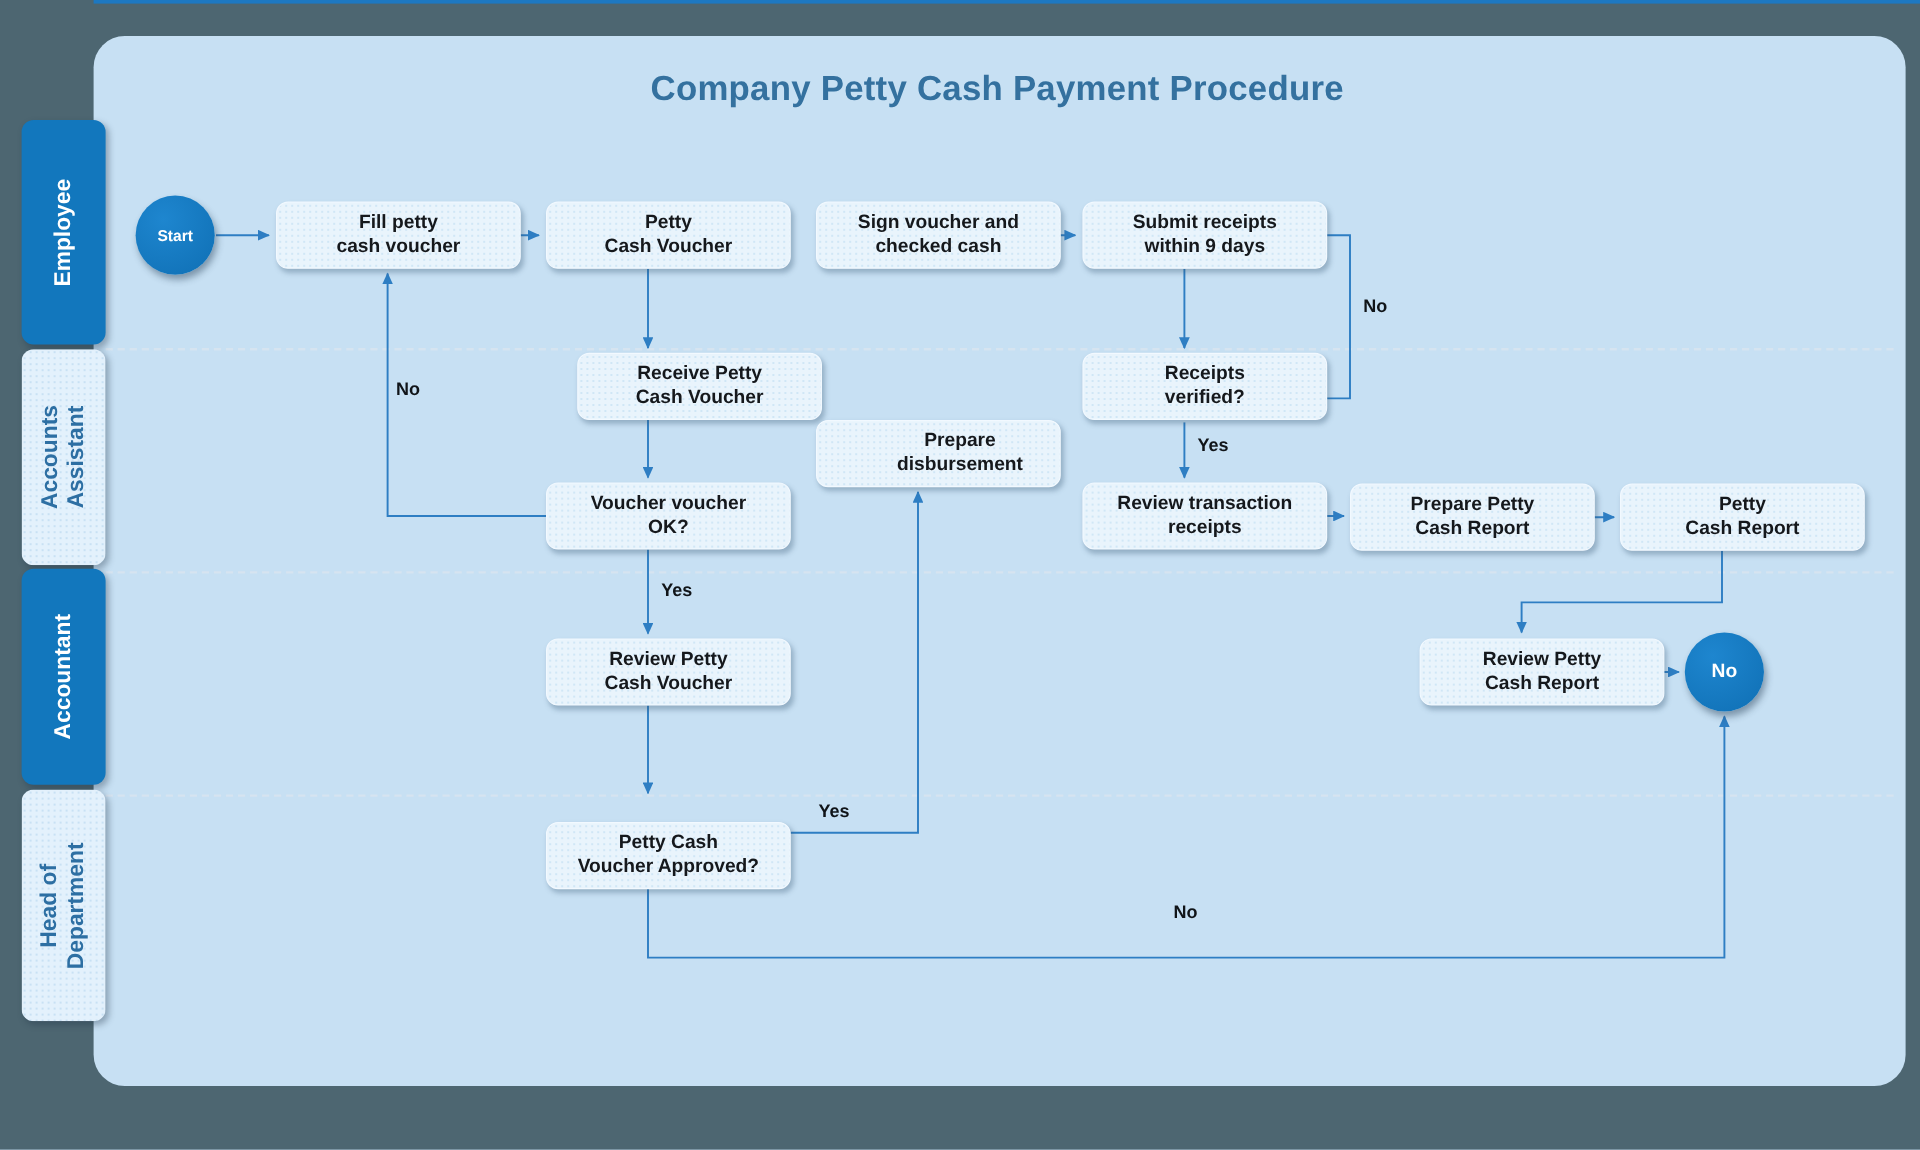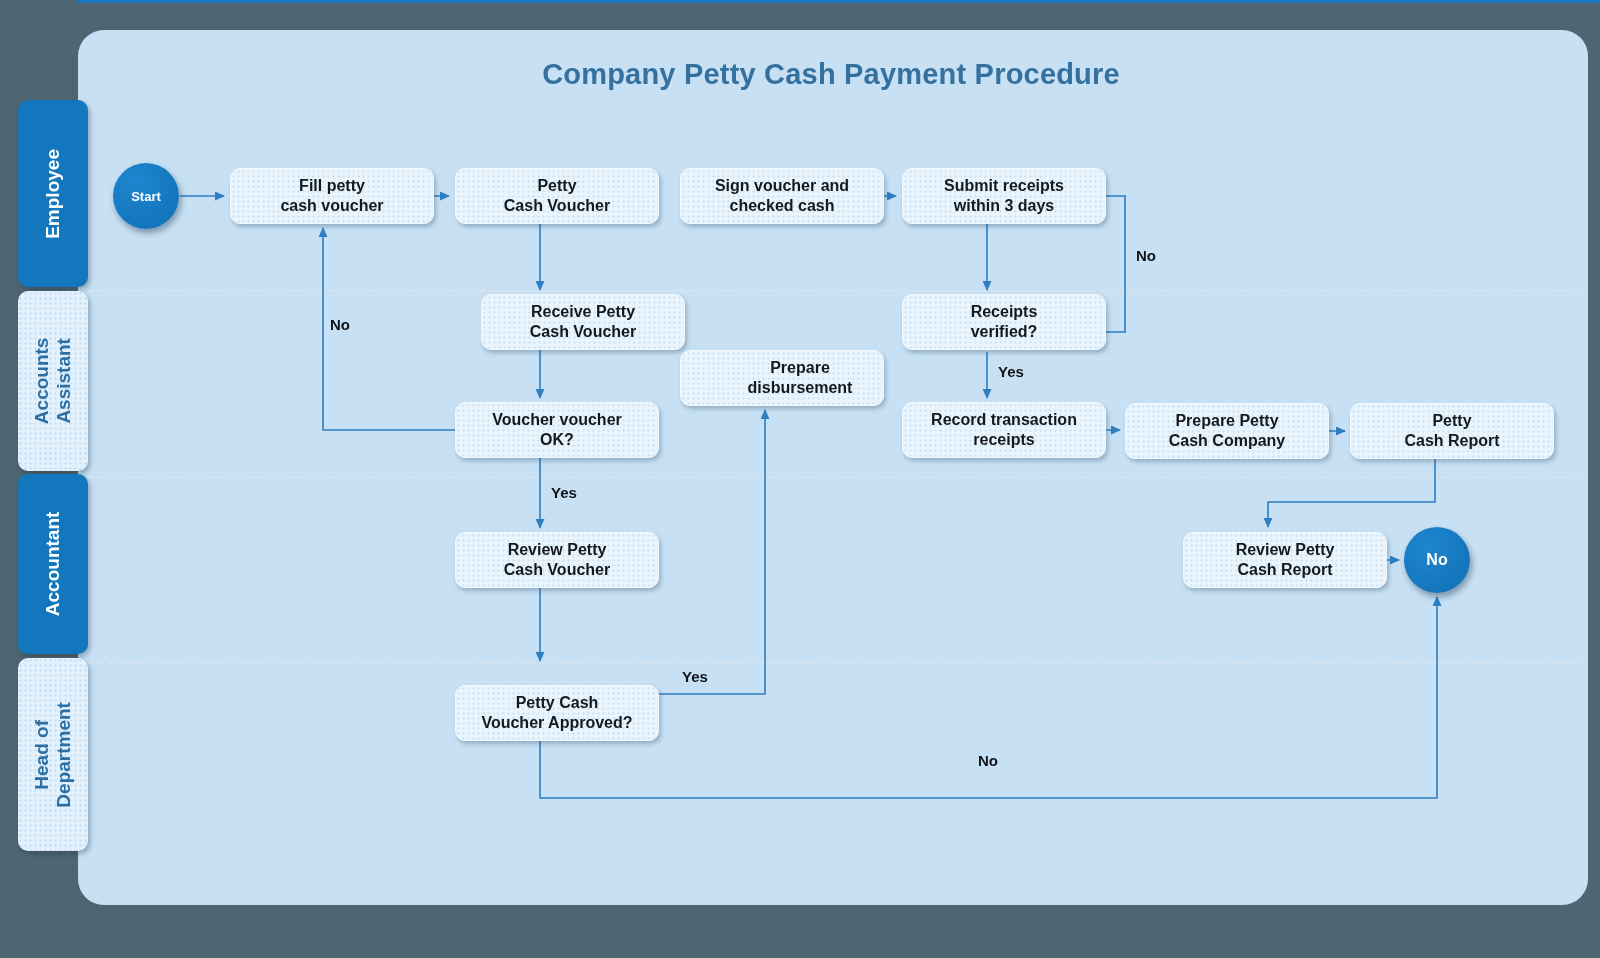--- a/index.html
+++ b/index.html
@@ -117,33 +117,33 @@
 <div class="terminal" style="left:113px;top:163px;">Start</div>
 <div class="terminal" style="left:1404px;top:527px;font-size:16px;">No</div>
 
 <div class="node" style="left:230px;top:168px;">Fill petty
 cash voucher</div>
 <div class="node" style="left:455px;top:168px;">Petty
 Cash Voucher</div>
 <div class="node" style="left:680px;top:168px;">Sign voucher and
 checked cash</div>
 <div class="node" style="left:902px;top:168px;">Submit receipts
-within 3 days</div>
+within 9 days</div>
 <div class="node" style="left:455px;top:294px;margin-left:26px;">Receive Petty
 Cash Voucher</div>
 <div class="node" style="left:455px;top:402px;">Voucher voucher
 OK?</div>
 <div class="node" style="left:680px;top:350px;padding-left:44px;">Prepare
 disbursement</div>
 <div class="node" style="left:902px;top:294px;">Receipts
 verified?</div>
-<div class="node" style="left:902px;top:402px;">Record transaction
+<div class="node" style="left:902px;top:402px;">Review transaction
 receipts</div>
 <div class="node" style="left:1125px;top:403px;">Prepare Petty
-Cash Company</div>
+Cash Report</div>
 <div class="node" style="left:1350px;top:403px;">Petty
 Cash Report</div>
 <div class="node" style="left:455px;top:532px;">Review Petty
 Cash Voucher</div>
 <div class="node" style="left:1183px;top:532px;">Review Petty
 Cash Report</div>
 <div class="node" style="left:455px;top:666px;margin-top:19px;">Petty Cash
 Voucher Approved?</div>
 
 <div class="edge-label" style="left:330px;top:316px;">No</div>

